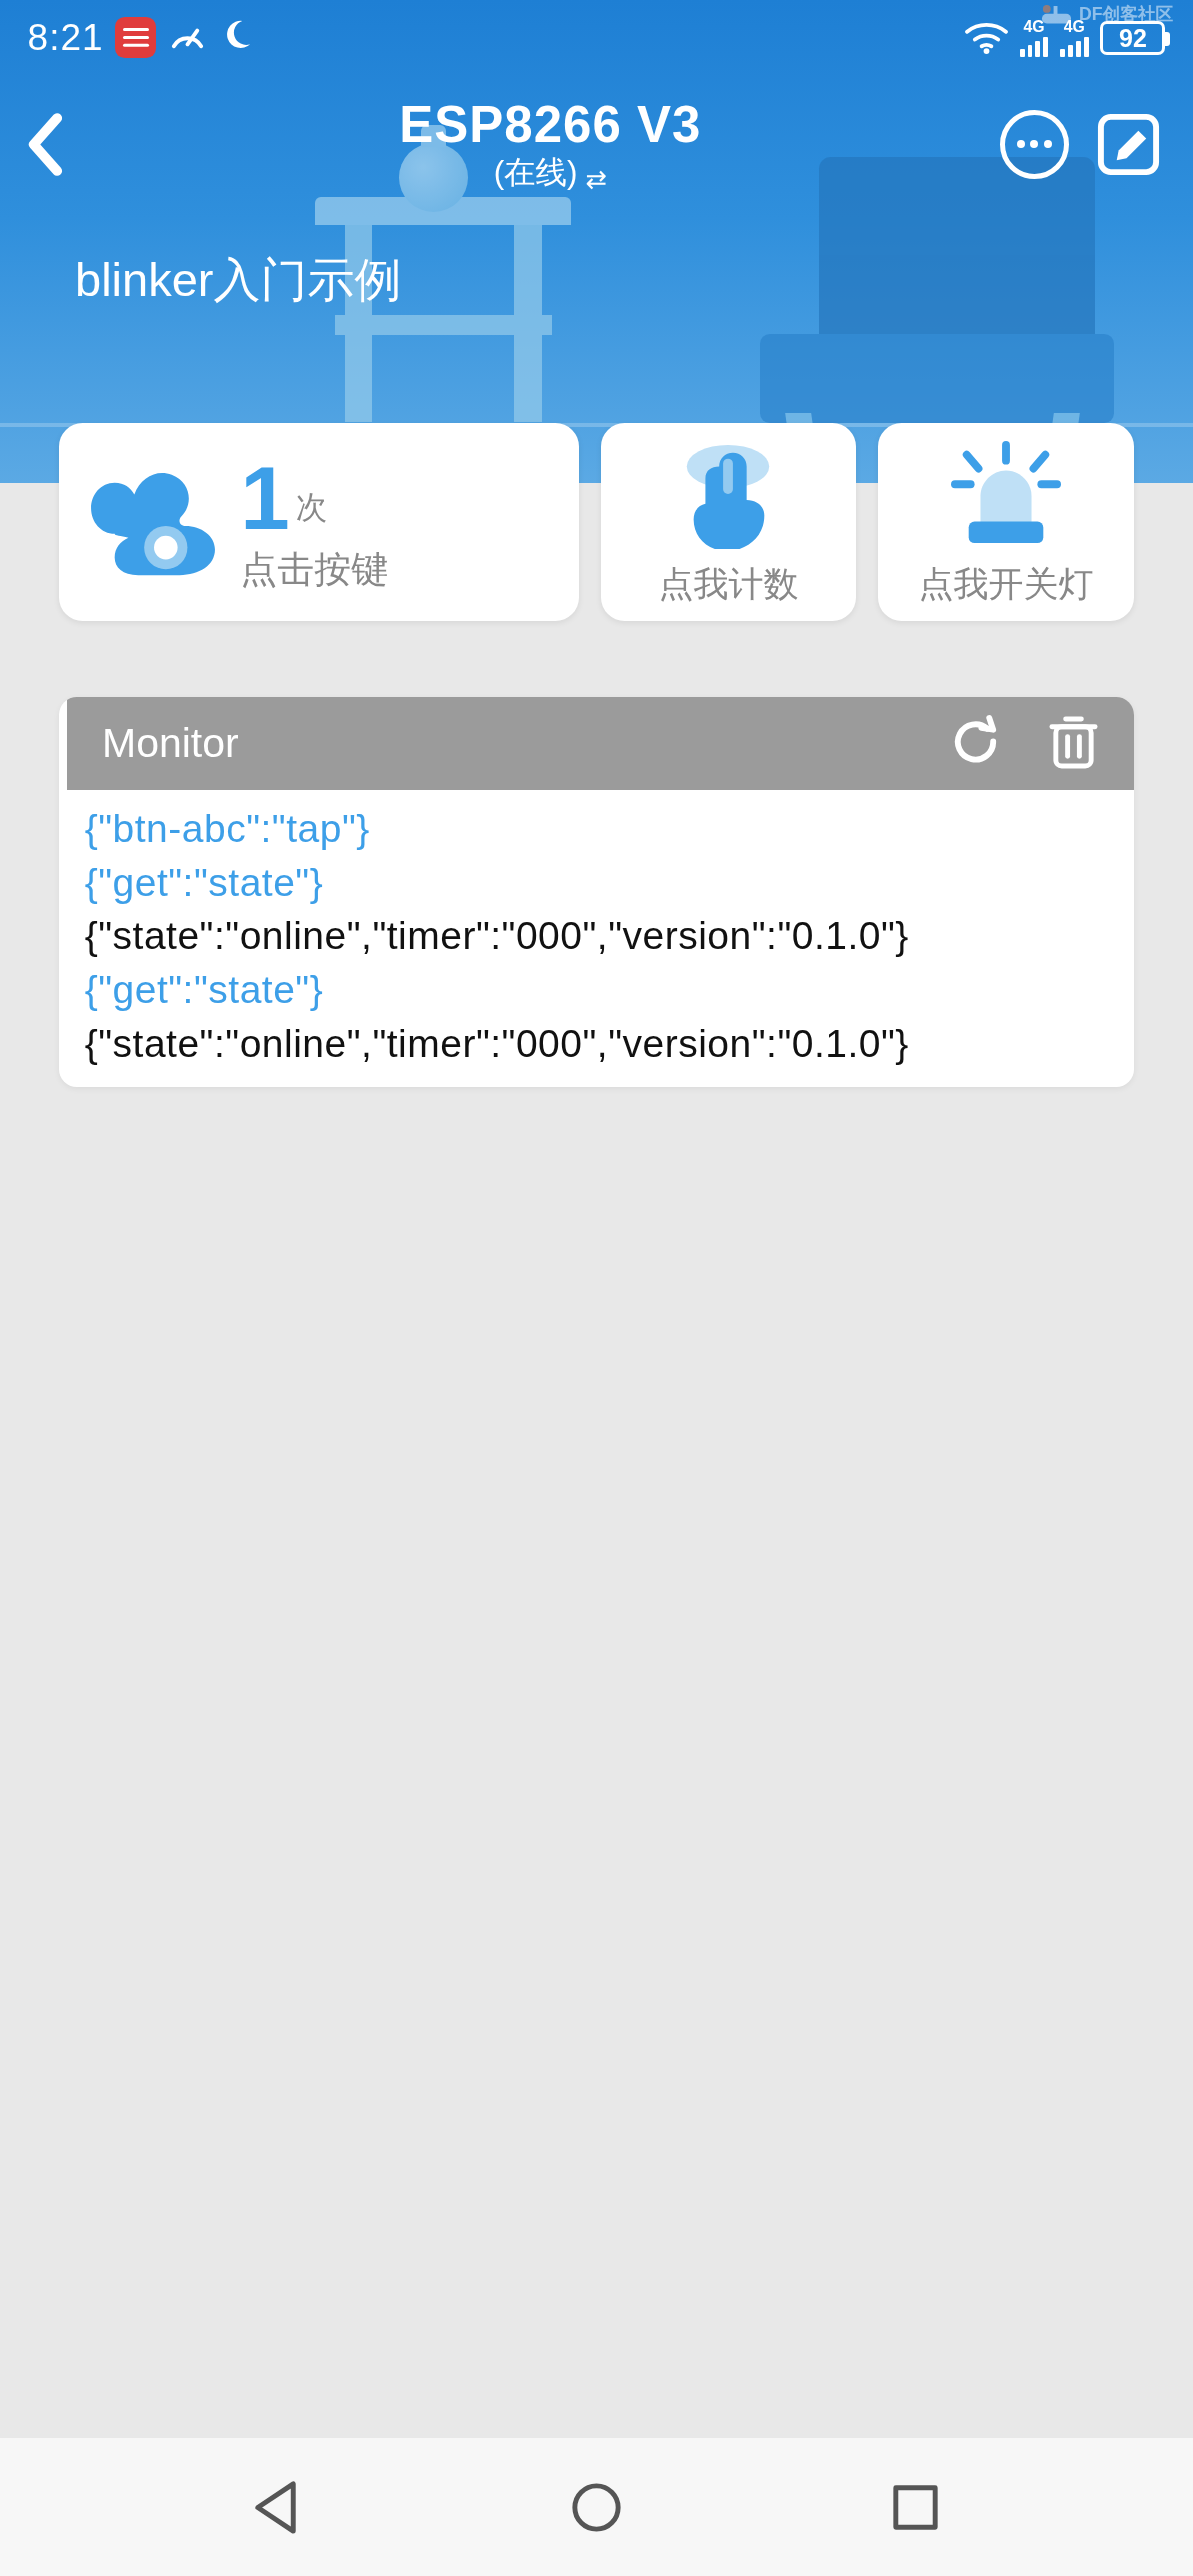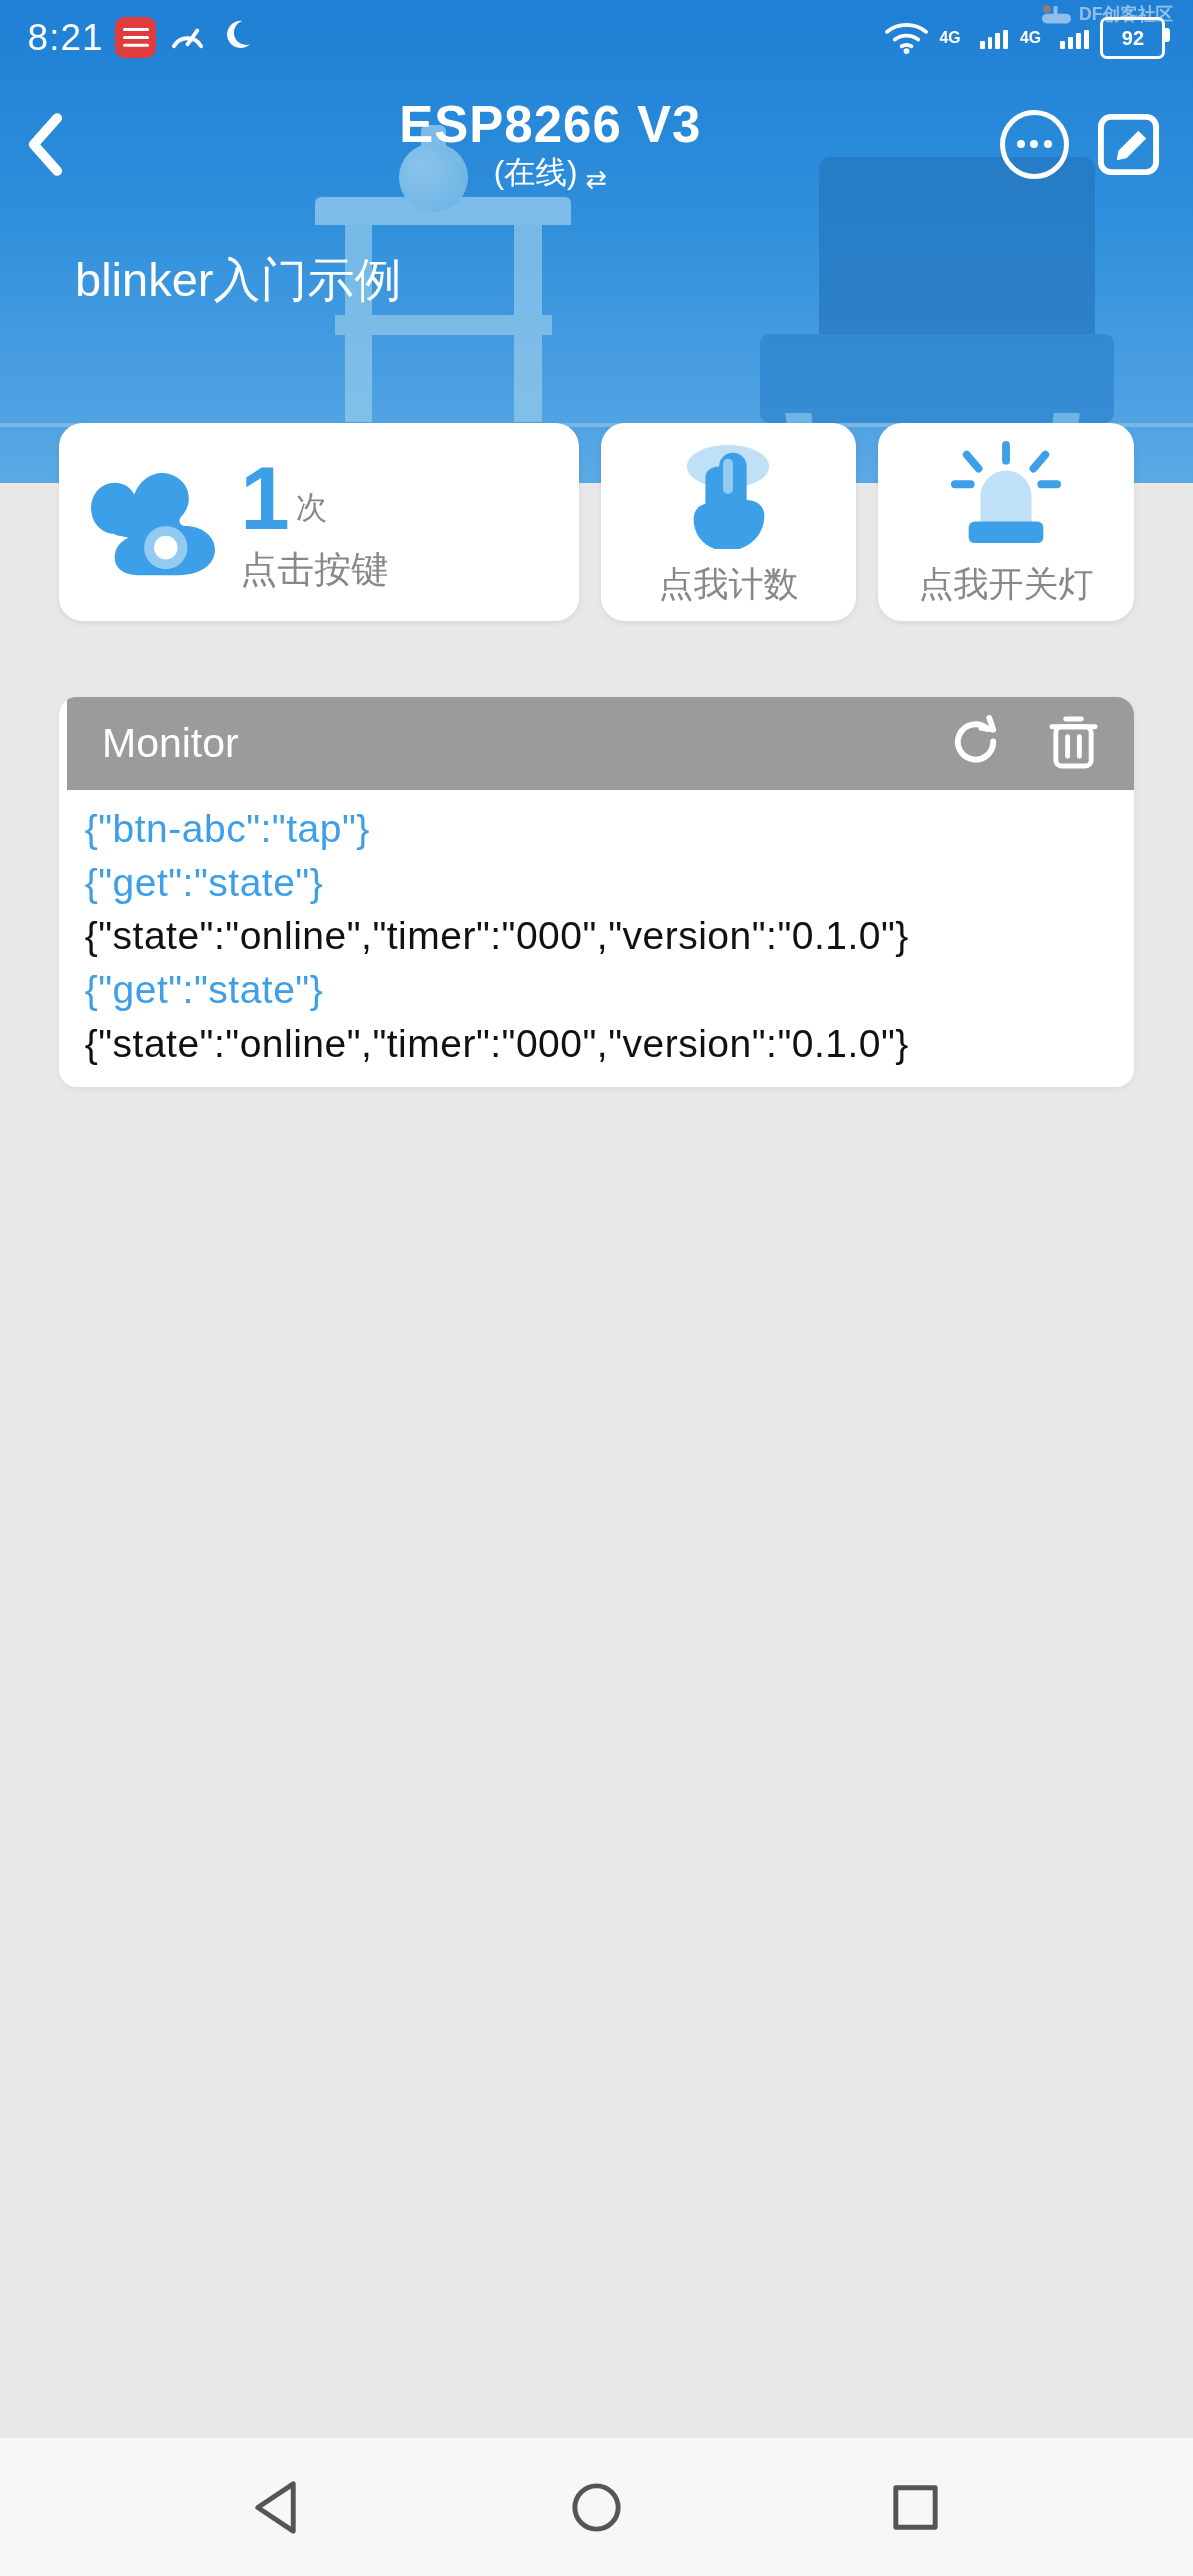--- a/index.html
+++ b/index.html
@@ -48,26 +48,26 @@
     height: 67px; padding: 9.8px 27.6px 0 27.6px;
     display: flex; justify-content: space-between; align-items: center;
     color: #fff; z-index: 5;
   }
   .status-left { display:flex; align-items:flex-start; gap:11.8px; }
   .clock { font-size: 37px; font-weight: 500; letter-spacing: 1px; }
   .app-badge { width: 41px; height: 41px; background:#e03c3c; border-radius:9.8px; position:relative; }
   .app-badge::after{content:""; position:absolute; left:7.9px; top:10.8px; width:25.6px; height:3px; background:#fff; border-radius:2px; box-shadow:0 7.9px 0 #fff, 0 15.8px 0 #fff;}
   .speed-icon svg, .moon-icon svg { display:block; }
   .status-right { display:flex; align-items:center; gap:11.8px; }
-  .sig { display:flex; flex-direction:row; align-items:center; gap:19px; }
+  .sig { display:flex; flex-direction:column; align-items:center; gap:1px; }
   .sig-label{ font-size:15.8px; line-height:13.8px; font-weight:600; }
   .bars { display:flex; align-items:flex-end; gap:3px; margin-top:2px;}
   .bars span{ width:4.9px; background:#fff; border-radius:1px;}
   .bars span:nth-child(1){height:7.9px}.bars span:nth-child(2){height:11.8px}.bars span:nth-child(3){height:15.8px}.bars span:nth-child(4){height:19.7px}
-  .battery { position:relative; width:65px; height:42px; border:3px solid #fff; border-radius:6.9px; display:flex; align-items:center; justify-content:center; font-size:20px; font-weight:600;}
+  .battery { position:relative; width:65px; height:34px; border:3px solid #fff; border-radius:6.9px; display:flex; align-items:center; justify-content:center; font-size:25px; font-weight:600;}
   .battery::after{content:""; position:absolute; right:-7.9px; top:7.9px; width:4.9px; height:13.8px; background:#fff; border-radius:0 3px 3px 0;}
   .wifi-icon svg{display:block;}
   .watermark { position:absolute; right:19.7px; top:2px; display:flex; align-items:center; gap:5.9px; opacity:.5; font-size:17.7px; font-weight:600; color:#fff; z-index:6;}
   .watermark svg{display:block}
 
   
   .titlebar {
     position: relative; z-index:5;
     display:flex; align-items:center; justify-content:space-between;
     padding: 27.6px 31.5px 0 21.7px;

